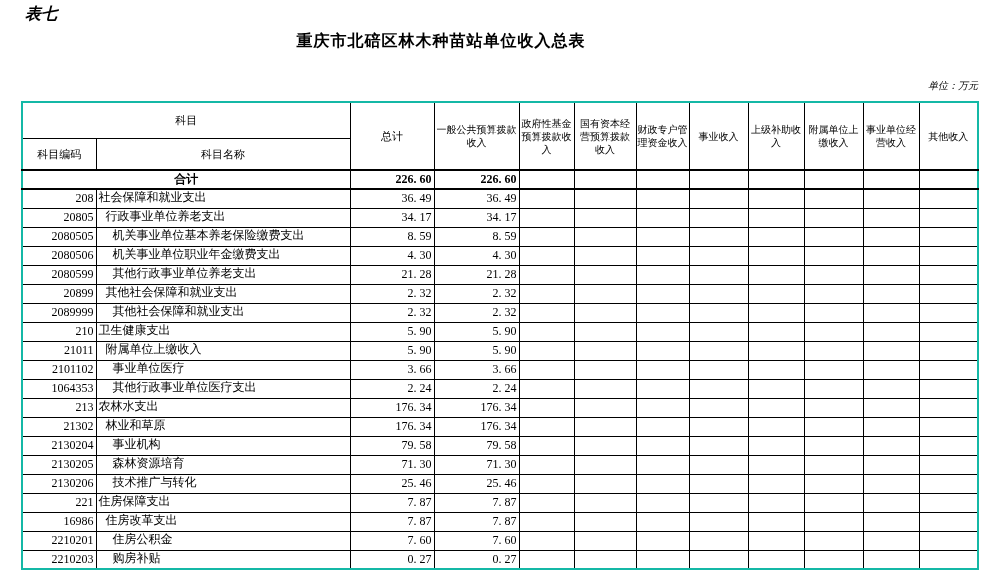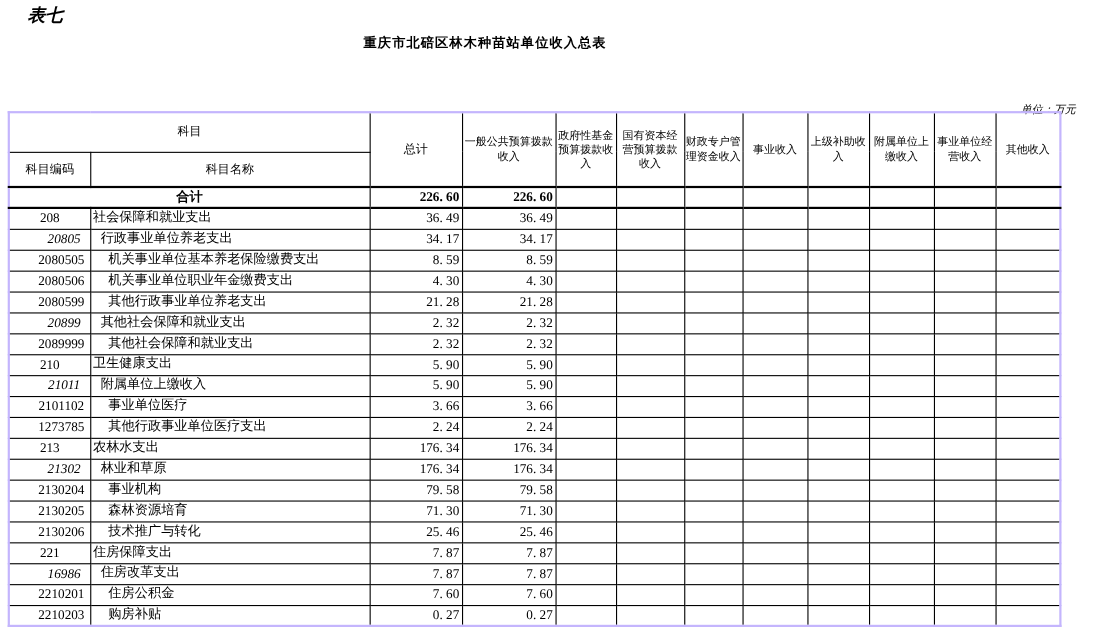--- a/index.html
+++ b/index.html
@@ -9,52 +9,52 @@
     background: #ffffff; color: #000000;
     font-family: "Liberation Serif", "DejaVu Serif", serif;
     position: relative; overflow: hidden;
   }
   .sheet-label {
     position: absolute; top: 4px; left: 25px;
     font-size: 16px; font-weight: bold; font-style: italic;
   }
   .page-title {
     position: absolute; top: 31px; left: 0; width: 882px;
-    text-align: center; font-size: 12px; font-weight: bold;
+    text-align: center; font-size: 16px; font-weight: bold;
     letter-spacing: 1px;
     font-family: "Liberation Sans", "DejaVu Sans", sans-serif;
   }
   .unit-note {
-    position: absolute; top: 93px; left: 21px; width: 957px;
+    position: absolute; top: 79px; left: 21px; width: 957px;
     text-align: right; font-size: 10px; font-style: italic;
   }
   table.budget {
-    position: absolute; top: 101px; left: 7px; width: 956px;
+    position: absolute; top: 101px; left: 21px; width: 956px;
     border-collapse: collapse; table-layout: fixed;
-    border: 2px solid #c4b5fd;
+    border: 2px solid #14b8a6;
   }
   .budget th, .budget td {
     border: 1px solid #000; padding: 0 2px;
     overflow: hidden; word-break: break-all;
   }
   .budget thead th {
     font-size: 10px; font-weight: normal; text-align: center;
     vertical-align: middle; line-height: 1.3; padding: 0 1px;
   }
   .budget thead th.hdr-lg { font-size: 11px; }
   .hrow1 { height: 36px; }
   .hrow2 { height: 32px; }
   .budget tbody td {
     font-size: 12px; height: 19px; vertical-align: middle; line-height: 1.1;
     white-space: nowrap;
   }
   .num  { text-align: right; }
-  .code { text-align: center; }
+  .code { text-align: right; }
   .name { text-align: left; font-family: Liberation Mono, monospace; }
-  .code.ind2 { padding-left: 28px; font-style: italic; }
+  .code.ind2 { padding-left: 28px; }
   .code.ind3 { padding-left: 23px; }
   .name.ind2 { padding-left: 9px; }
   .name.ind3 { padding-left: 16px; margin-left: 48px; }
   .total-row td {
     font-weight: bold;
     border-top: 2px solid #000; border-bottom: 2px solid #000; font-family: Liberation Serif, serif;
   }
   .total-label { text-align: center; }
 </style>
 </head>
@@ -246,21 +246,21 @@
         <td class="num"></td>
         <td class="num"></td>
         <td class="num"></td>
         <td class="num"></td>
         <td class="num"></td>
         <td class="num"></td>
         <td class="num"></td>
         <td class="num"></td>
       </tr>
       <tr>
-        <td class="code ind3">1273785</td>
+        <td class="code ind3">1064353</td>
         <td class="name ind3">其他行政事业单位医疗支出</td>
         <td class="num">2. 24</td>
         <td class="num">2. 24</td>
         <td class="num"></td>
         <td class="num"></td>
         <td class="num"></td>
         <td class="num"></td>
         <td class="num"></td>
         <td class="num"></td>
         <td class="num"></td>

